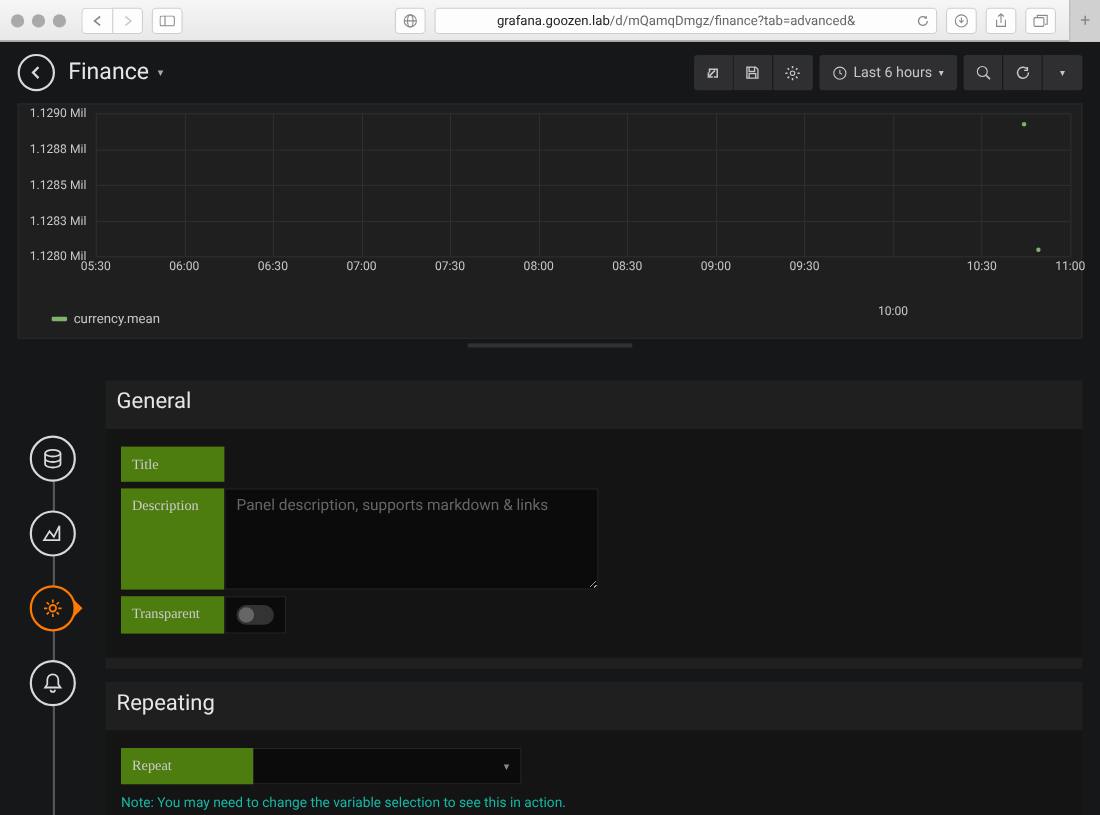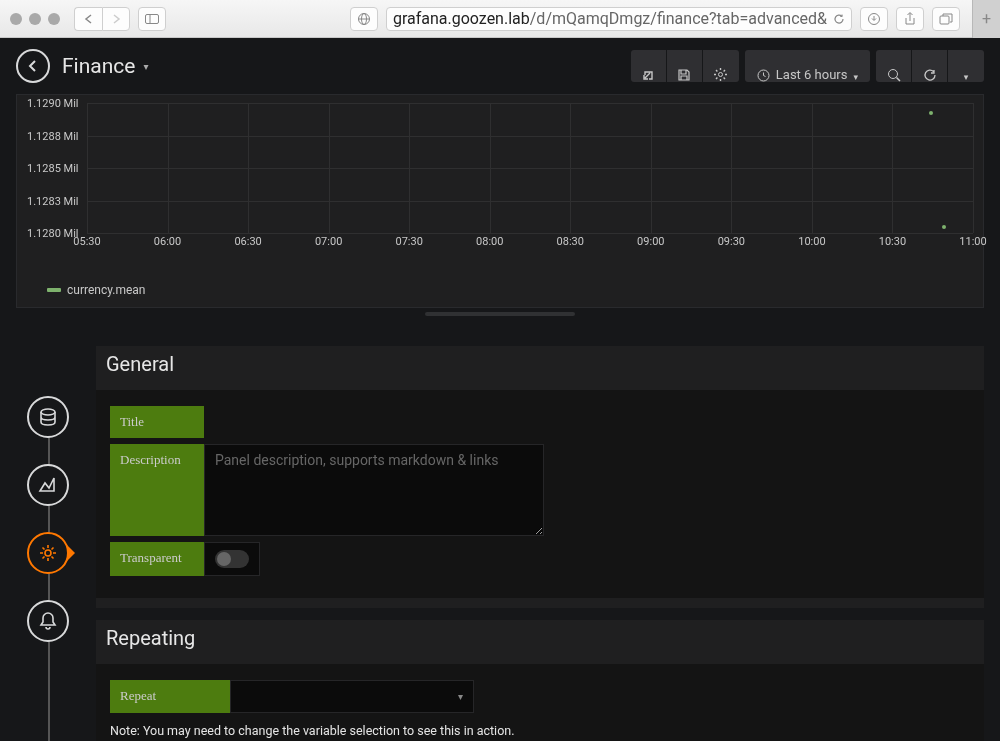--- a/index.html
+++ b/index.html
@@ -45,21 +45,21 @@
   flex: 1;
   display: flex;
   align-items: center;
   background: #fdfdfd;
   border: 1px solid #cfcfcf;
   border-radius: 4px;
   height: 24px;
   padding: 0 6px;
   gap: 6px;
 }
-.addr-text { font-size: 16px; color: #666; text-align:center; flex:1; overflow:hidden; white-space:nowrap; text-overflow:ellipsis;}
+.addr-text { font-size: 12px; color: #666; text-align:center; flex:1; overflow:hidden; white-space:nowrap; text-overflow:ellipsis;}
 .addr-text .domain { color:#222; }
 .addr-reload { color:#888; display:flex; }
 
 .chrome-icon-btn {
   width: 28px; height: 24px;
   background: #fdfdfd;
   border: 1px solid #cfcfcf;
   border-radius: 4px;
   display: flex; align-items: center; justify-content: center;
   color: #888;
@@ -90,21 +90,21 @@
 .dash-title .caret { font-size:10px; color:#aaa; }
 
 .gf-header-right { margin-left:auto; display:flex; gap:6px; align-items:center; }
 .gf-btn-group { display:flex; }
 .gf-btn {
   height: 32px;
   min-width: 36px;
   background: #2f2f32;
   border: none;
   color: #c7c7c7;
-  display:flex; align-items:flex-end; justify-content:center;
+  display:flex; align-items:center; justify-content:center;
   padding: 0 10px;
   font-size: 13px;
   gap: 6px;
 }
 .gf-btn-group .gf-btn { border-right: 1px solid #161719; }
 .gf-btn-group .gf-btn:first-child { border-radius: 3px 0 0 3px; }
 .gf-btn-group .gf-btn:last-child { border-radius: 0 3px 3px 0; border-right:none; }
 .gf-btn.solo { border-radius:3px; }
 
 
@@ -179,21 +179,21 @@
   content:''; position:absolute; left:2px; top:2px; width:14px; height:14px;
   background:#666; border-radius:50%;
 }
 .toggle-wrap { background:#0b0b0b; border:1px solid #262628; width:56px; display:flex; align-items:center;}
 
 .form-select {
   width:244px; background:#0b0b0b; border:1px solid #262628;
   height:33px; display:flex; align-items:center; justify-content:flex-end; padding:0 10px;
   color:#888;
 }
-.note { font-size:12.5px; color:#e5e5e5; margin-top:10px; }
+.note { font-size:12.5px; color:#14b8a6; margin-top:10px; }
 
 svg { display:block; }
 </style>
 </head>
 <body>
 
 <div class="browser-chrome">
   <div class="traffic-lights">
     <div class="tl tl-close"></div>
     <div class="tl tl-min"></div>
@@ -341,21 +341,21 @@
   <div class="xlabel-row" id="xlabels">
       <div class="xlabel" style="left: 0%;">05:30</div>
       <div class="xlabel" style="left: 9.09091%;">06:00</div>
       <div class="xlabel" style="left: 18.1818%;">06:30</div>
       <div class="xlabel" style="left: 27.2727%;">07:00</div>
       <div class="xlabel" style="left: 36.3636%;">07:30</div>
       <div class="xlabel" style="left: 45.4545%;">08:00</div>
       <div class="xlabel" style="left: 54.5455%;">08:30</div>
       <div class="xlabel" style="left: 63.6364%;">09:00</div>
       <div class="xlabel" style="left: 72.7273%;">09:30</div>
-      <div class="xlabel" style="left: 81.8182%;">10:00</div>
+      <div class="xlabel" style="left: 81.8182%; margin-top: 41px;">10:00</div>
       <div class="xlabel" style="left: 90.9091%;">10:30</div>
       <div class="xlabel" style="left: 100%;">11:00</div>
     </div>
   <div class="legend">
     <div class="legend-swatch"></div>
     <span>currency.mean</span>
   </div>
 </div>
 <div class="drag-handle"></div>
 

